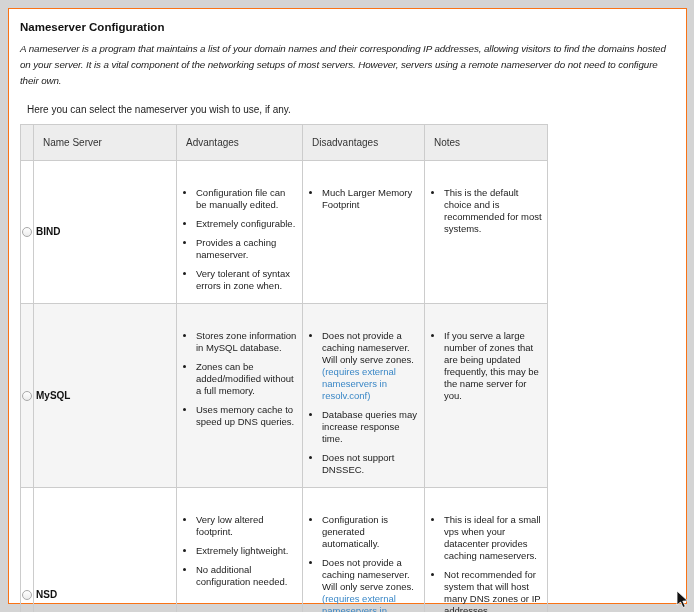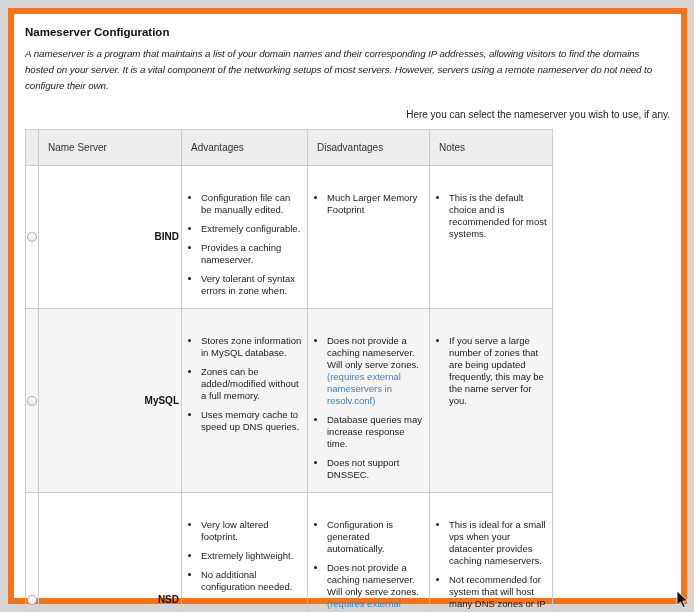--- a/index.html
+++ b/index.html
@@ -15,38 +15,37 @@
     background:#d4d4d4;
     overflow:hidden;
     font-family:"Liberation Sans","DejaVu Sans",sans-serif;
     color:#1c1c1c;
     position:relative;
   }
   .panel{
     position:absolute;left:8px;top:8px;
     width:679px;height:596px;
     background:#ffffff;
-    border:6px solid #f97316;
+    border:1px solid #f97316;
     padding:8px 11px;
   }
   .page-title{
     font-size:11.5px;font-weight:bold;color:#111;
     margin:4px 0 8px 0;
   }
   .desc{
     font-style:italic;
     font-size:9.8px;letter-spacing:-0.1px;
     line-height:1.62;
     color:#222;
     margin:8px 0 15px 0;
   }
   .instruction{
     font-size:10px;color:#222;
     margin:0 0 9px 7px;
-    text-align:right;
   }
   table.ns-table{
     border-collapse:collapse;
     table-layout:fixed;
     width:527px;
   }
   .ns-table th,.ns-table td{
     border:1px solid #cccccc;
   }
   .ns-table thead th{
@@ -59,21 +58,21 @@
   }
   .ns-table tbody tr:nth-child(even){background:var(--alt-row-bg);}
   .ns-table tbody tr:nth-child(1){height:117px;}
   .ns-table tbody tr:nth-child(2){height:134px;}
   .ns-table tbody tr:nth-child(3){height:177px;}
   .ns-table tbody tr:nth-child(4){height:67px;}
   td.radio-cell{
     vertical-align:middle;text-align:center;padding:0;
   }
   td.name-cell{
-    vertical-align:middle;text-align:right;
+    vertical-align:middle;text-align:left;
     font-weight:bold;font-size:10px;color:#111;
     padding:2px;
   }
   td.list-cell{
     vertical-align:top;
     font-size:9.5px;line-height:12px;color:#1c1c1c;
     padding:2px 5px 4px 2px;
   }
   .list-cell ul{
     margin:24px 0 0 0;

